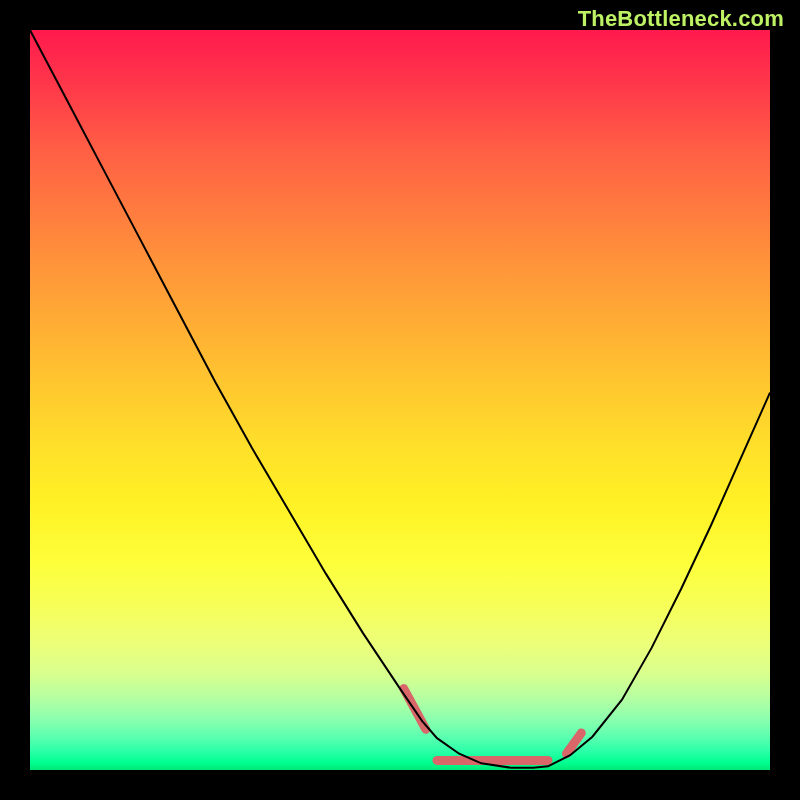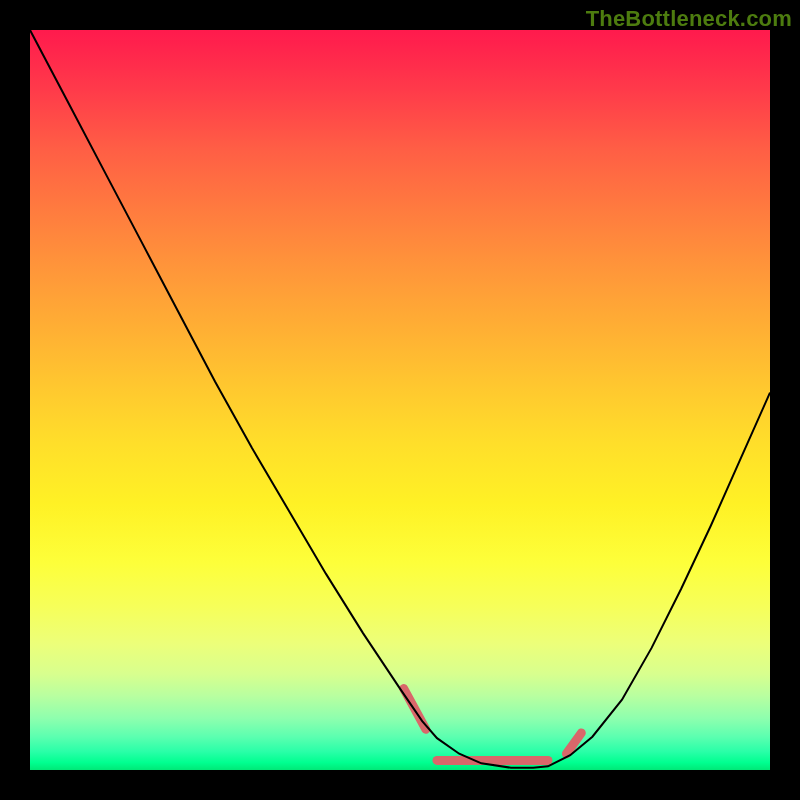--- a/index.html
+++ b/index.html
@@ -42,22 +42,22 @@
       #8effae 93%,
       #5cffb0 95.5%,
       #2affa8 97.5%,
       #00ff90 99%,
       #00e877 100%
     );
   }
   .watermark {
     position: absolute;
     top: 6px;
-    right: 8px;
-    color: #4d7c0f;
+    right: 16px;
+    color: #bef264;
     font-size: 22px;
     font-weight: 600;
     letter-spacing: 0.2px;
     user-select: none;
   }
   svg.curve {
     position: absolute;
     left: 0;
     top: 0;
     width: 740px;

